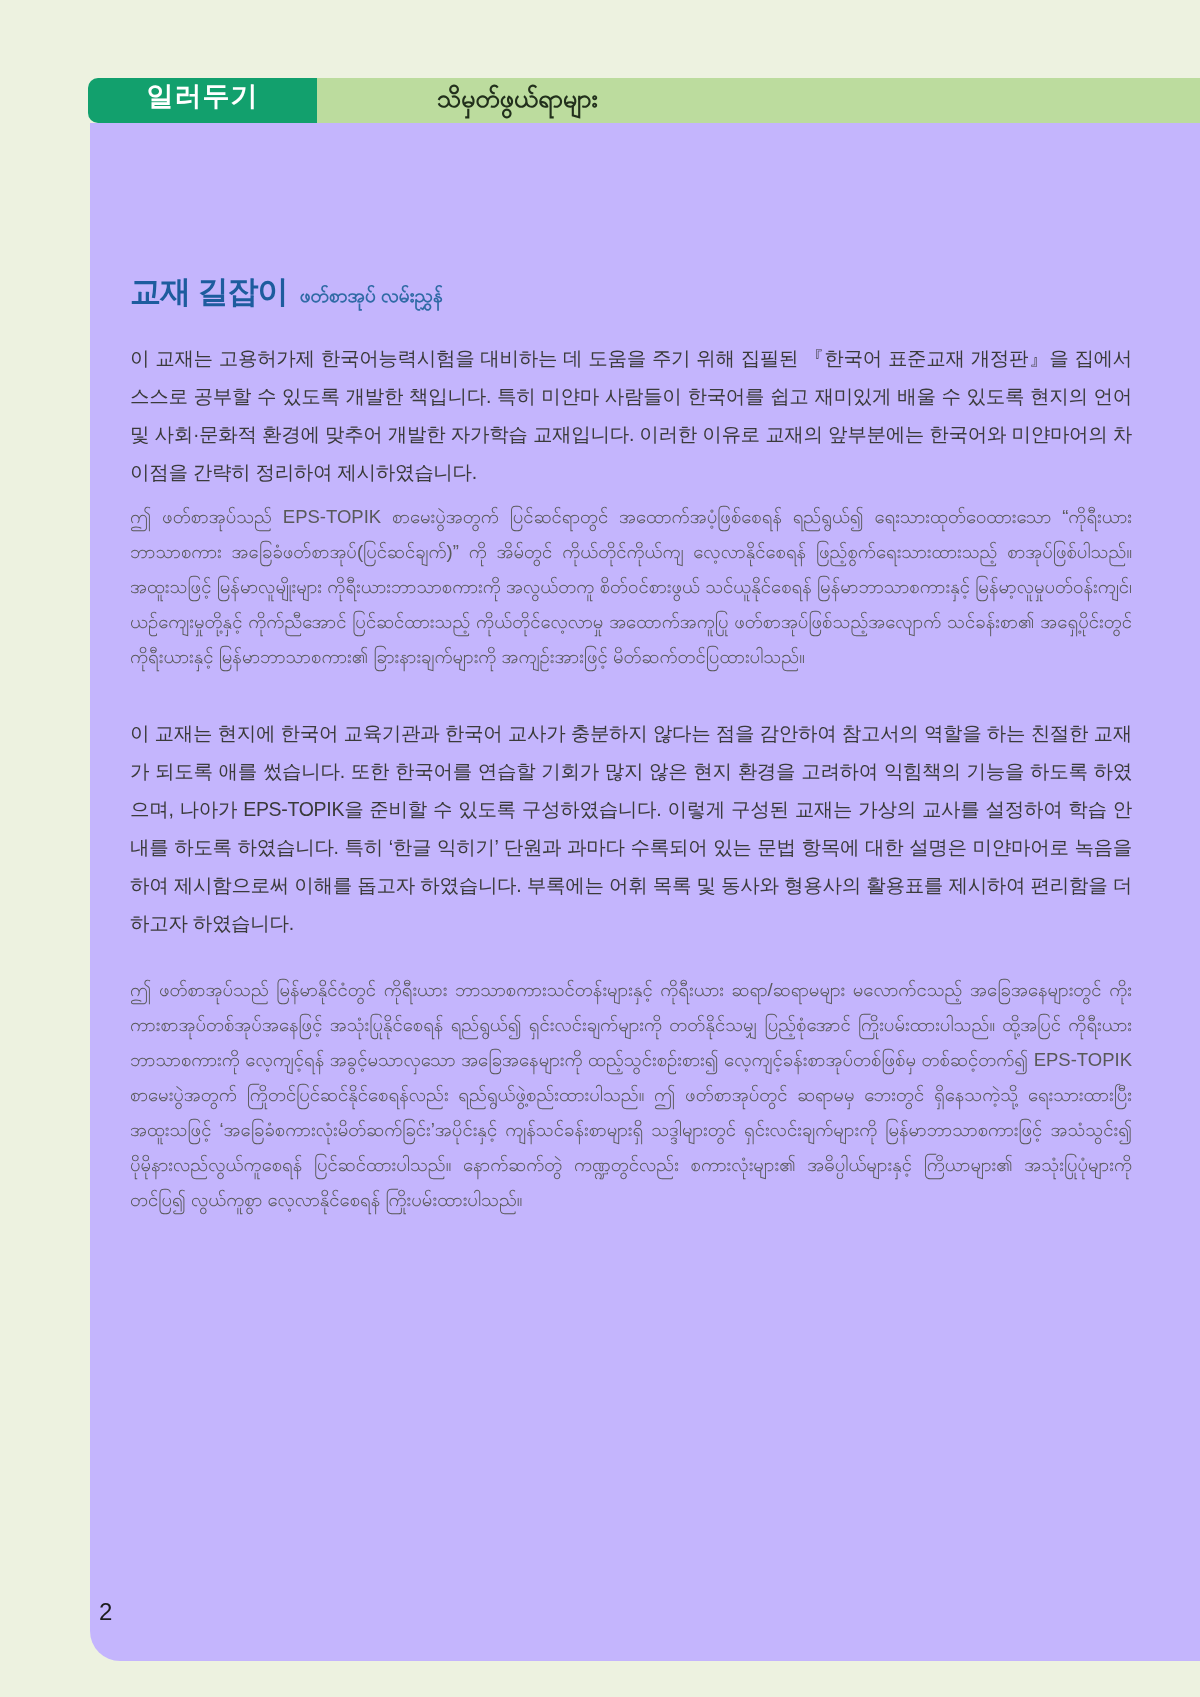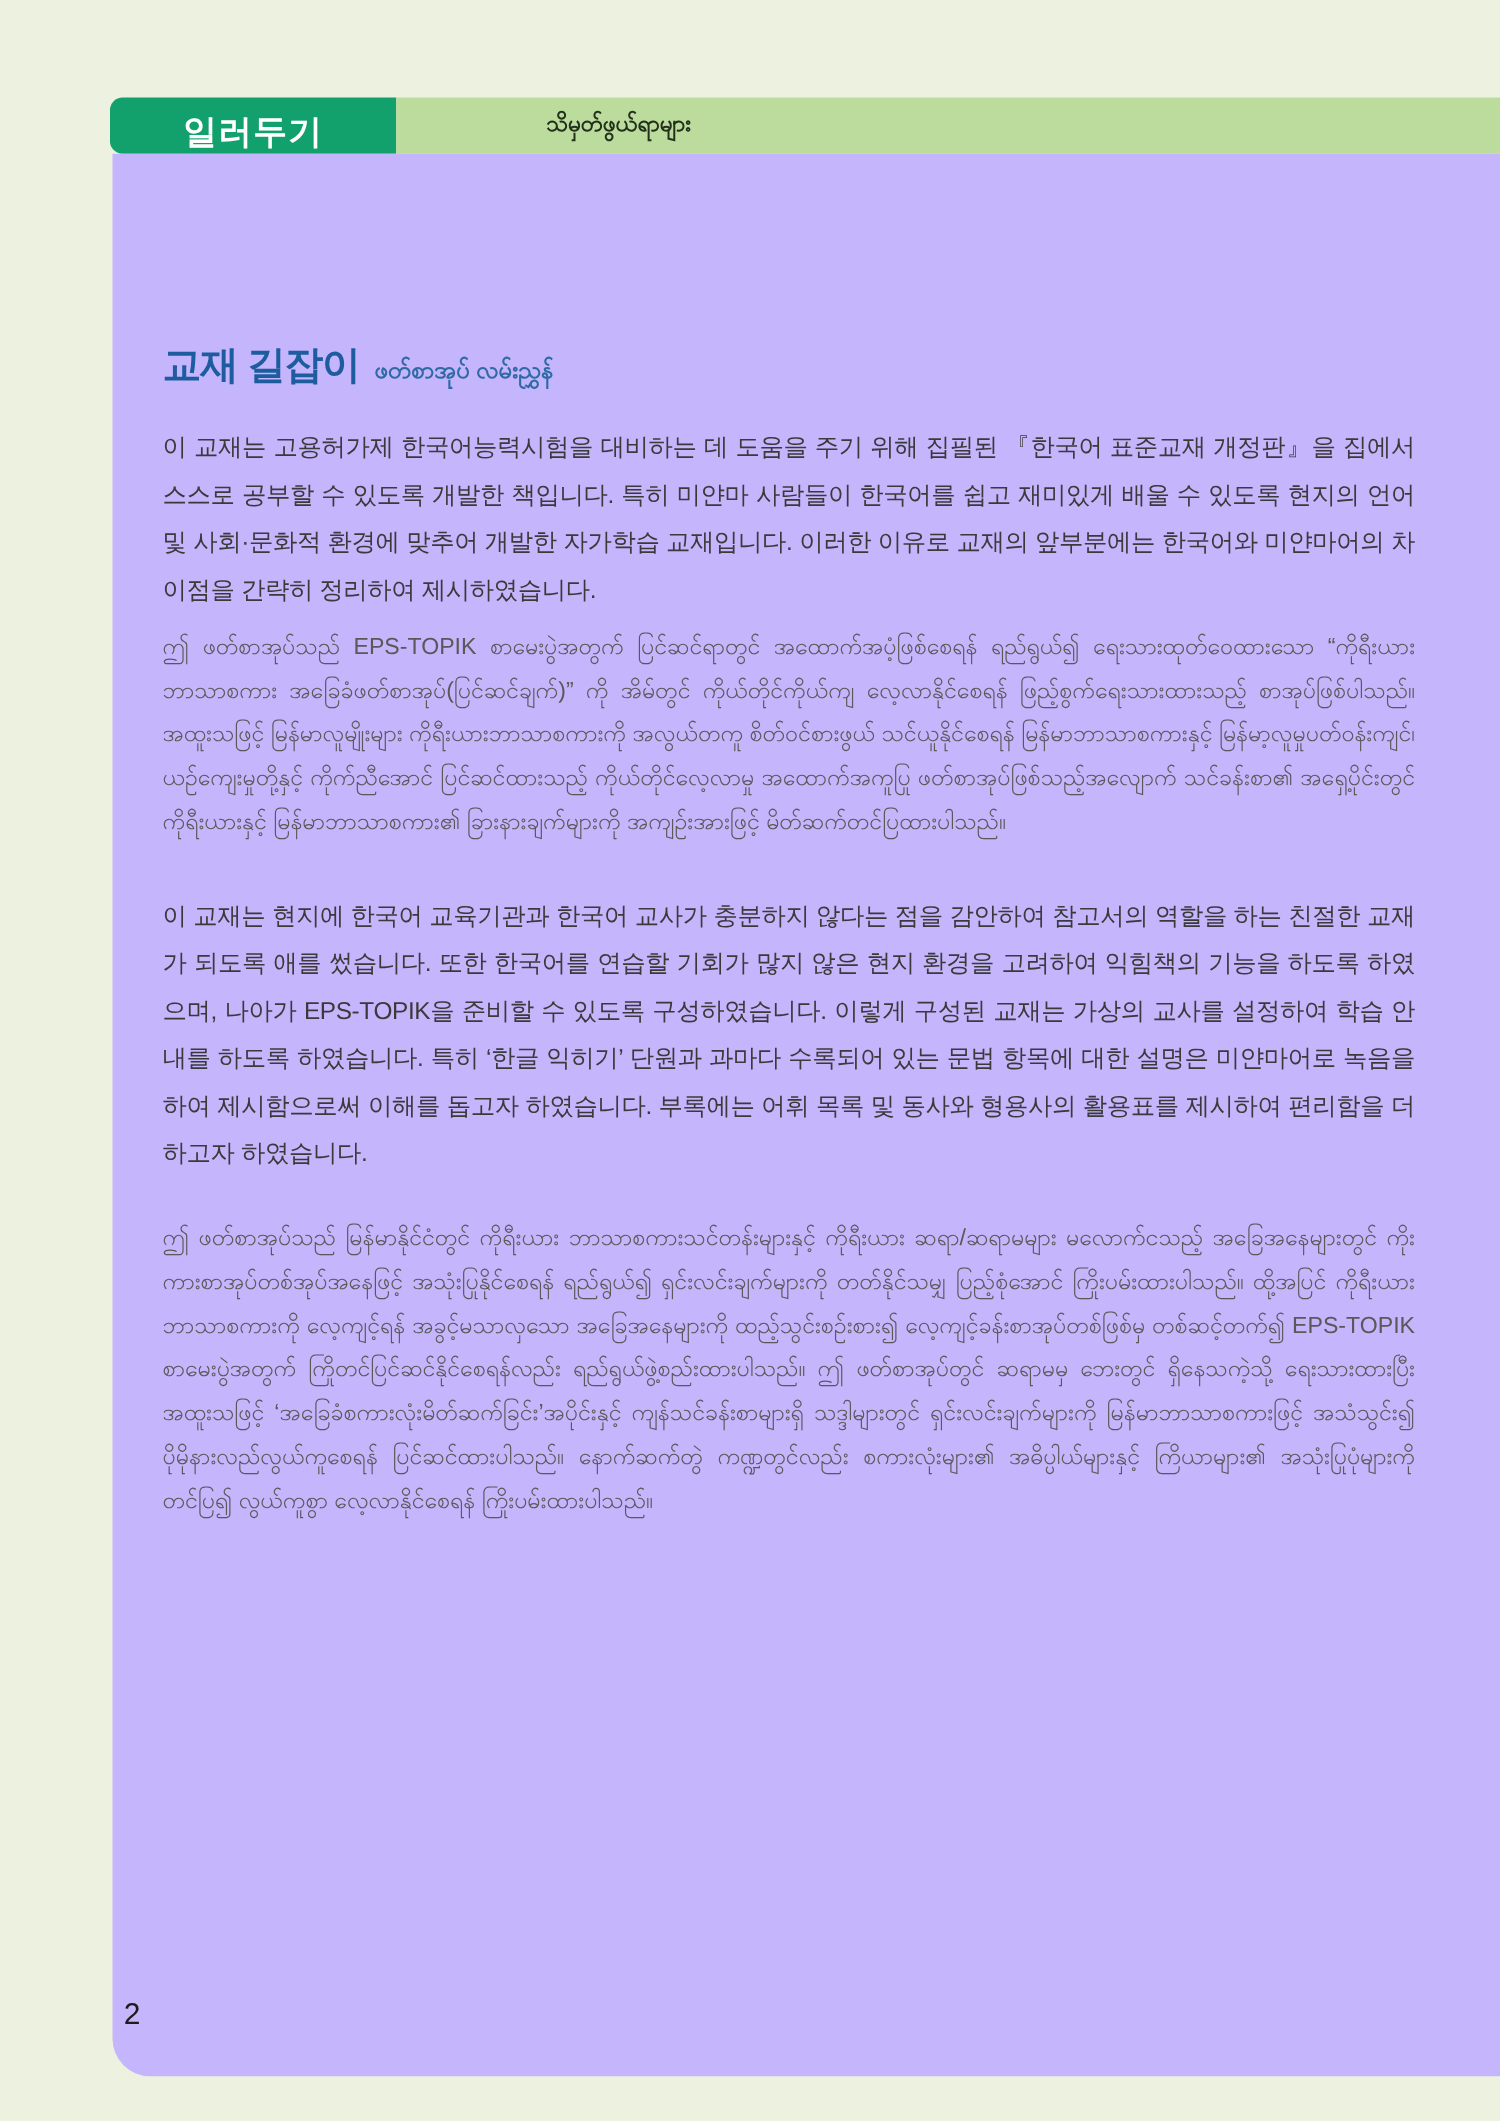--- a/index.html
+++ b/index.html
@@ -23,35 +23,35 @@
     right: 0;
     height: 45px;
     display: flex;
     align-items: stretch;
   }
   .header-tab {
     width: 229px;
     background: #12a06d;
     border-radius: 10px 0 0 10px;
     display: flex;
-    align-items: flex-end;
+    align-items: flex-start;
     justify-content: center;
     color: #ffffff;
     font-size: 27px;
     font-weight: bold;
     letter-spacing: 1px;
   }
   .header-strip {
     flex: 1;
     background: #bcdc9e;
     display: flex;
     align-items: center;
     padding-left: 120px;
     color: #22301c;
-    font-size: 18px;
+    font-size: 25px;
     font-weight: bold;
   }
 
   
   .content-sheet {
     position: absolute;
     left: 90px;
     top: 123px;
     right: 0;
     height: 1538px;

